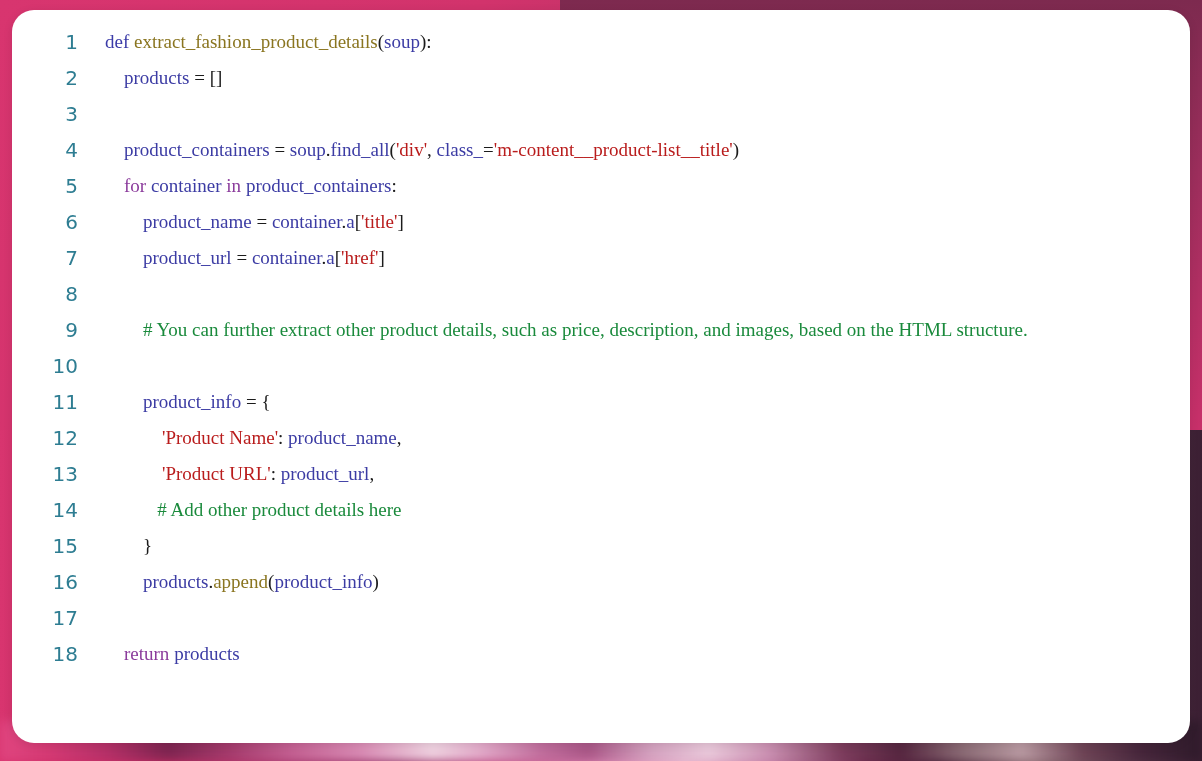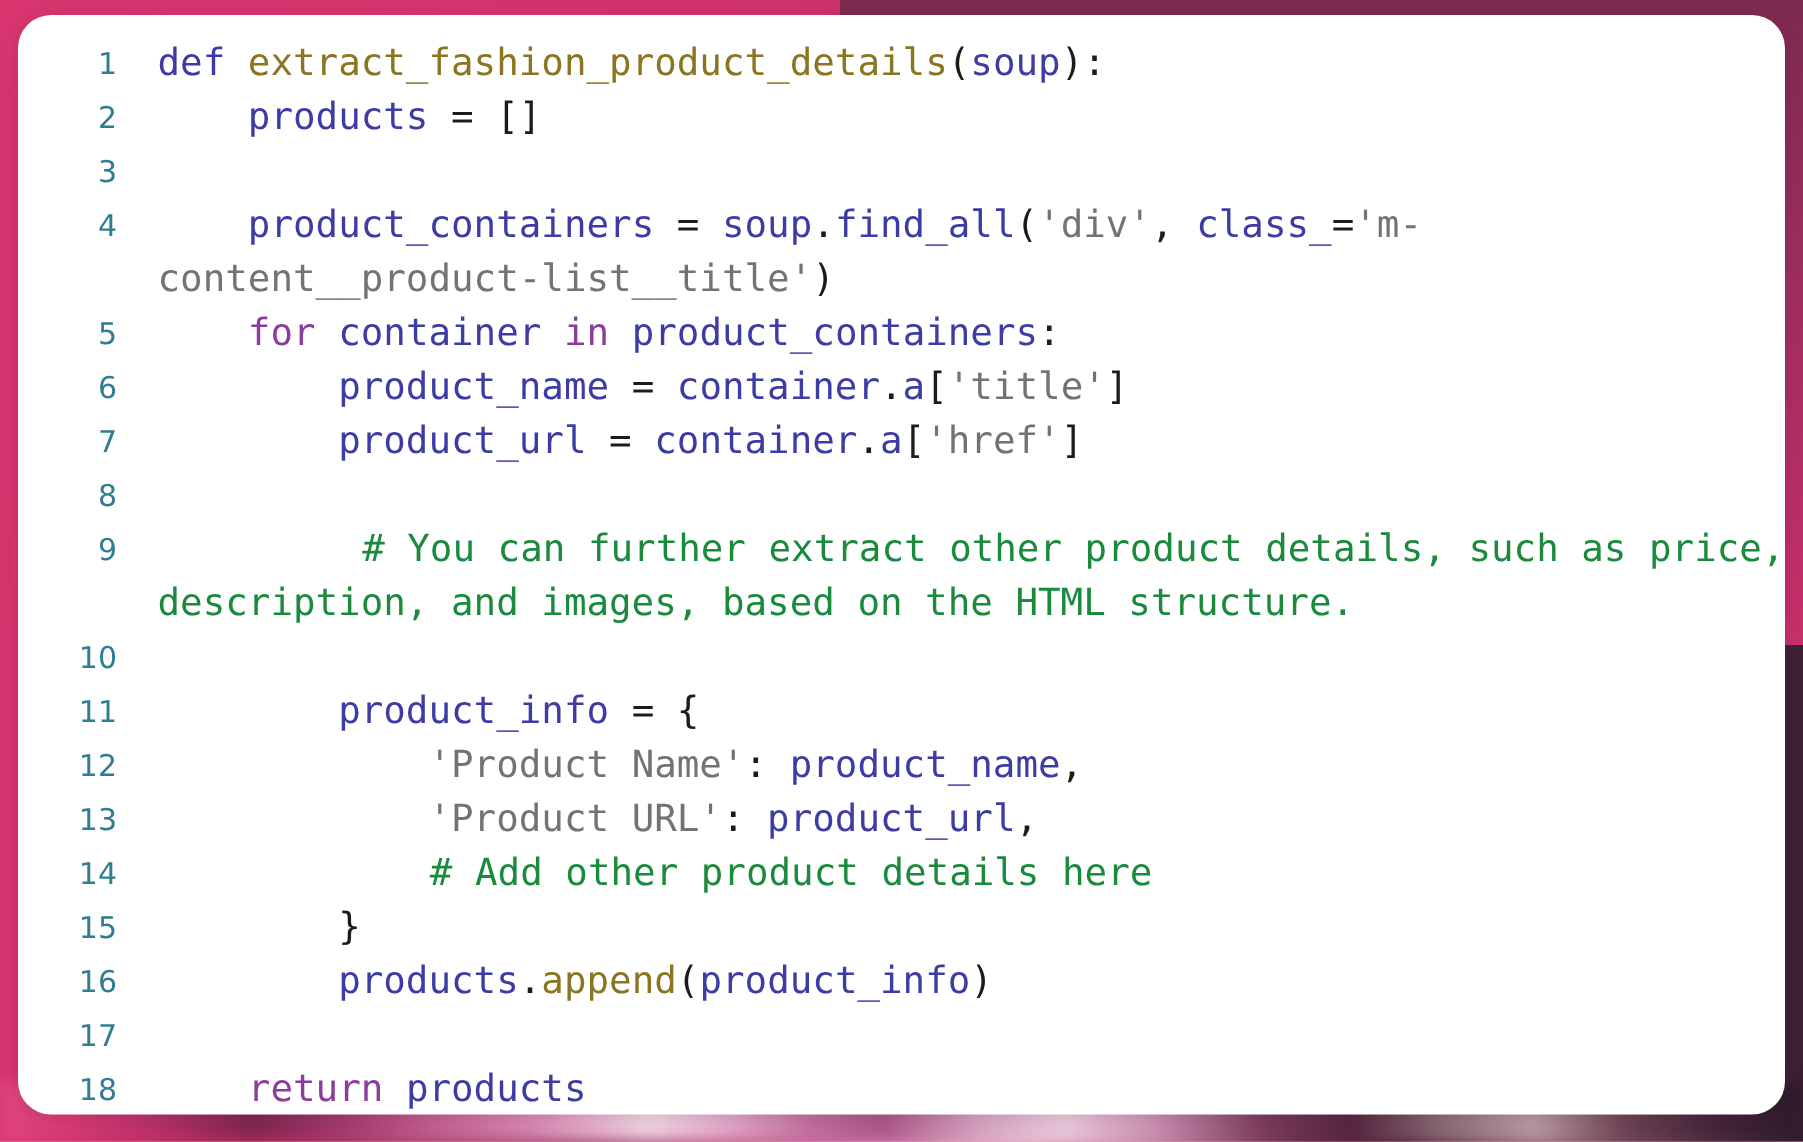--- a/index.html
+++ b/index.html
@@ -122,32 +122,33 @@
     user-select: none;
     padding-right: 0;
   }
   .line-content {
     flex: 1 1 auto;
     padding-left: 27px;
     white-space: pre-wrap;
     word-break: break-word;
     overflow-wrap: anywhere;
     color: #222222;
-    font-size: 25px;
+    font-size: 19px;
     line-height: 36px;
     letter-spacing: 0px;
+    font-family: Liberation Serif, serif;
   }
 
   
   .tok-kw      { color: #8b3c9c; margin-top: 20px; }   
   .tok-def     { color: #3b3ba8; }   
   .tok-fname   { color: #8a7520; }   
   .tok-var     { color: #3c3ca4; }   
-  .tok-str     { color: #737373; }   
-  .tok-com     { color: #1a8a3c; margin-left: 16px; }   
+  .tok-str     { color: #b91c1c; }   
+  .tok-com     { color: #1a8a3c; }   
   .tok-punct   { color: #1b1b1b; }   
   .tok-plain   { color: #1b1b1b; }
 </style>
 </head>
 <body>
 
 <div id="backdrop">
   <div class="band-top"></div>
   <div class="band-topleft"></div>
   <div class="band-bottom"></div>

